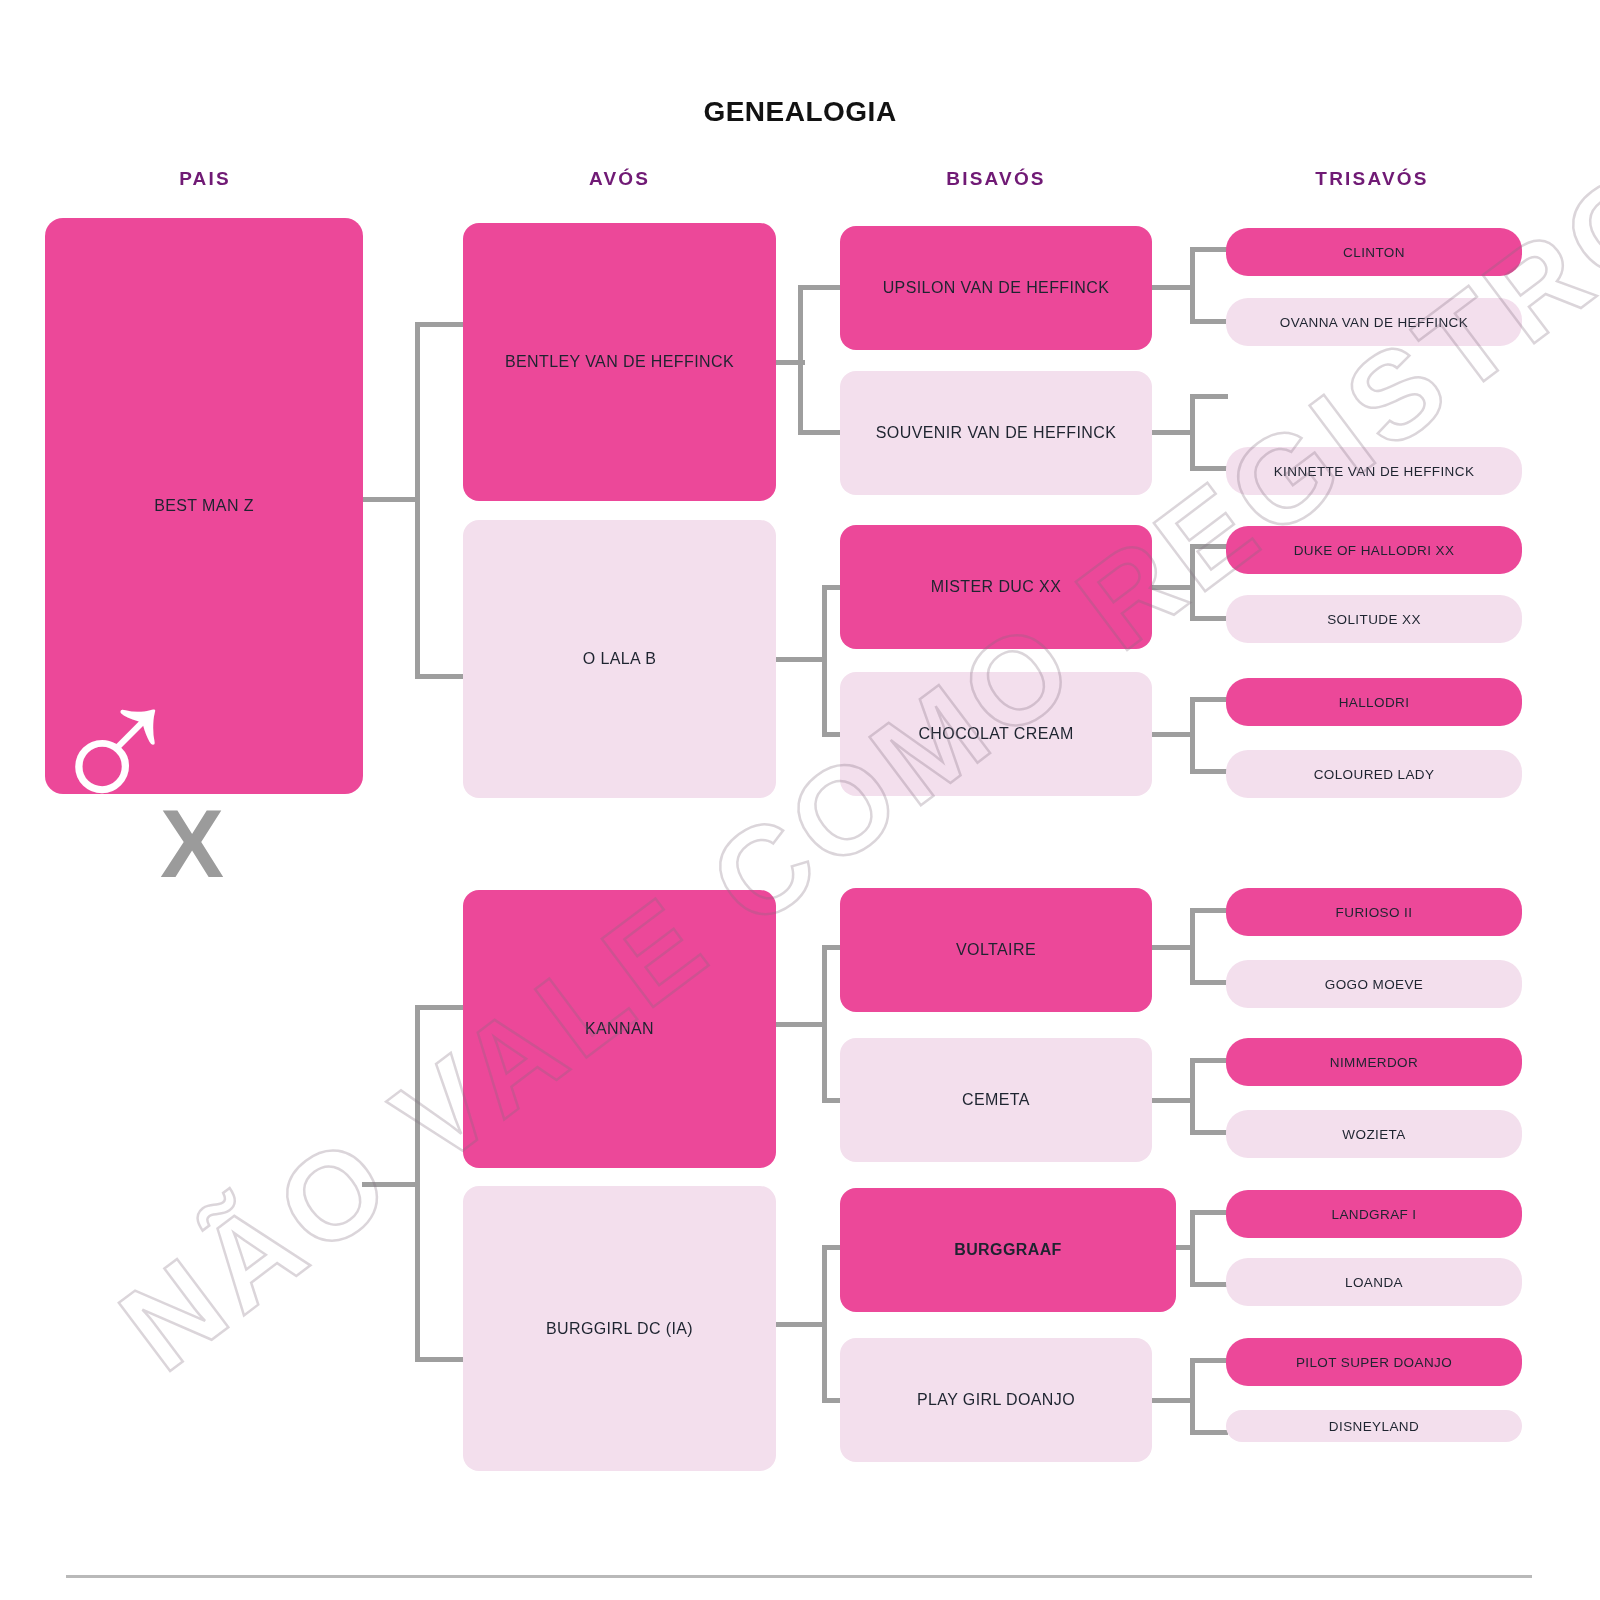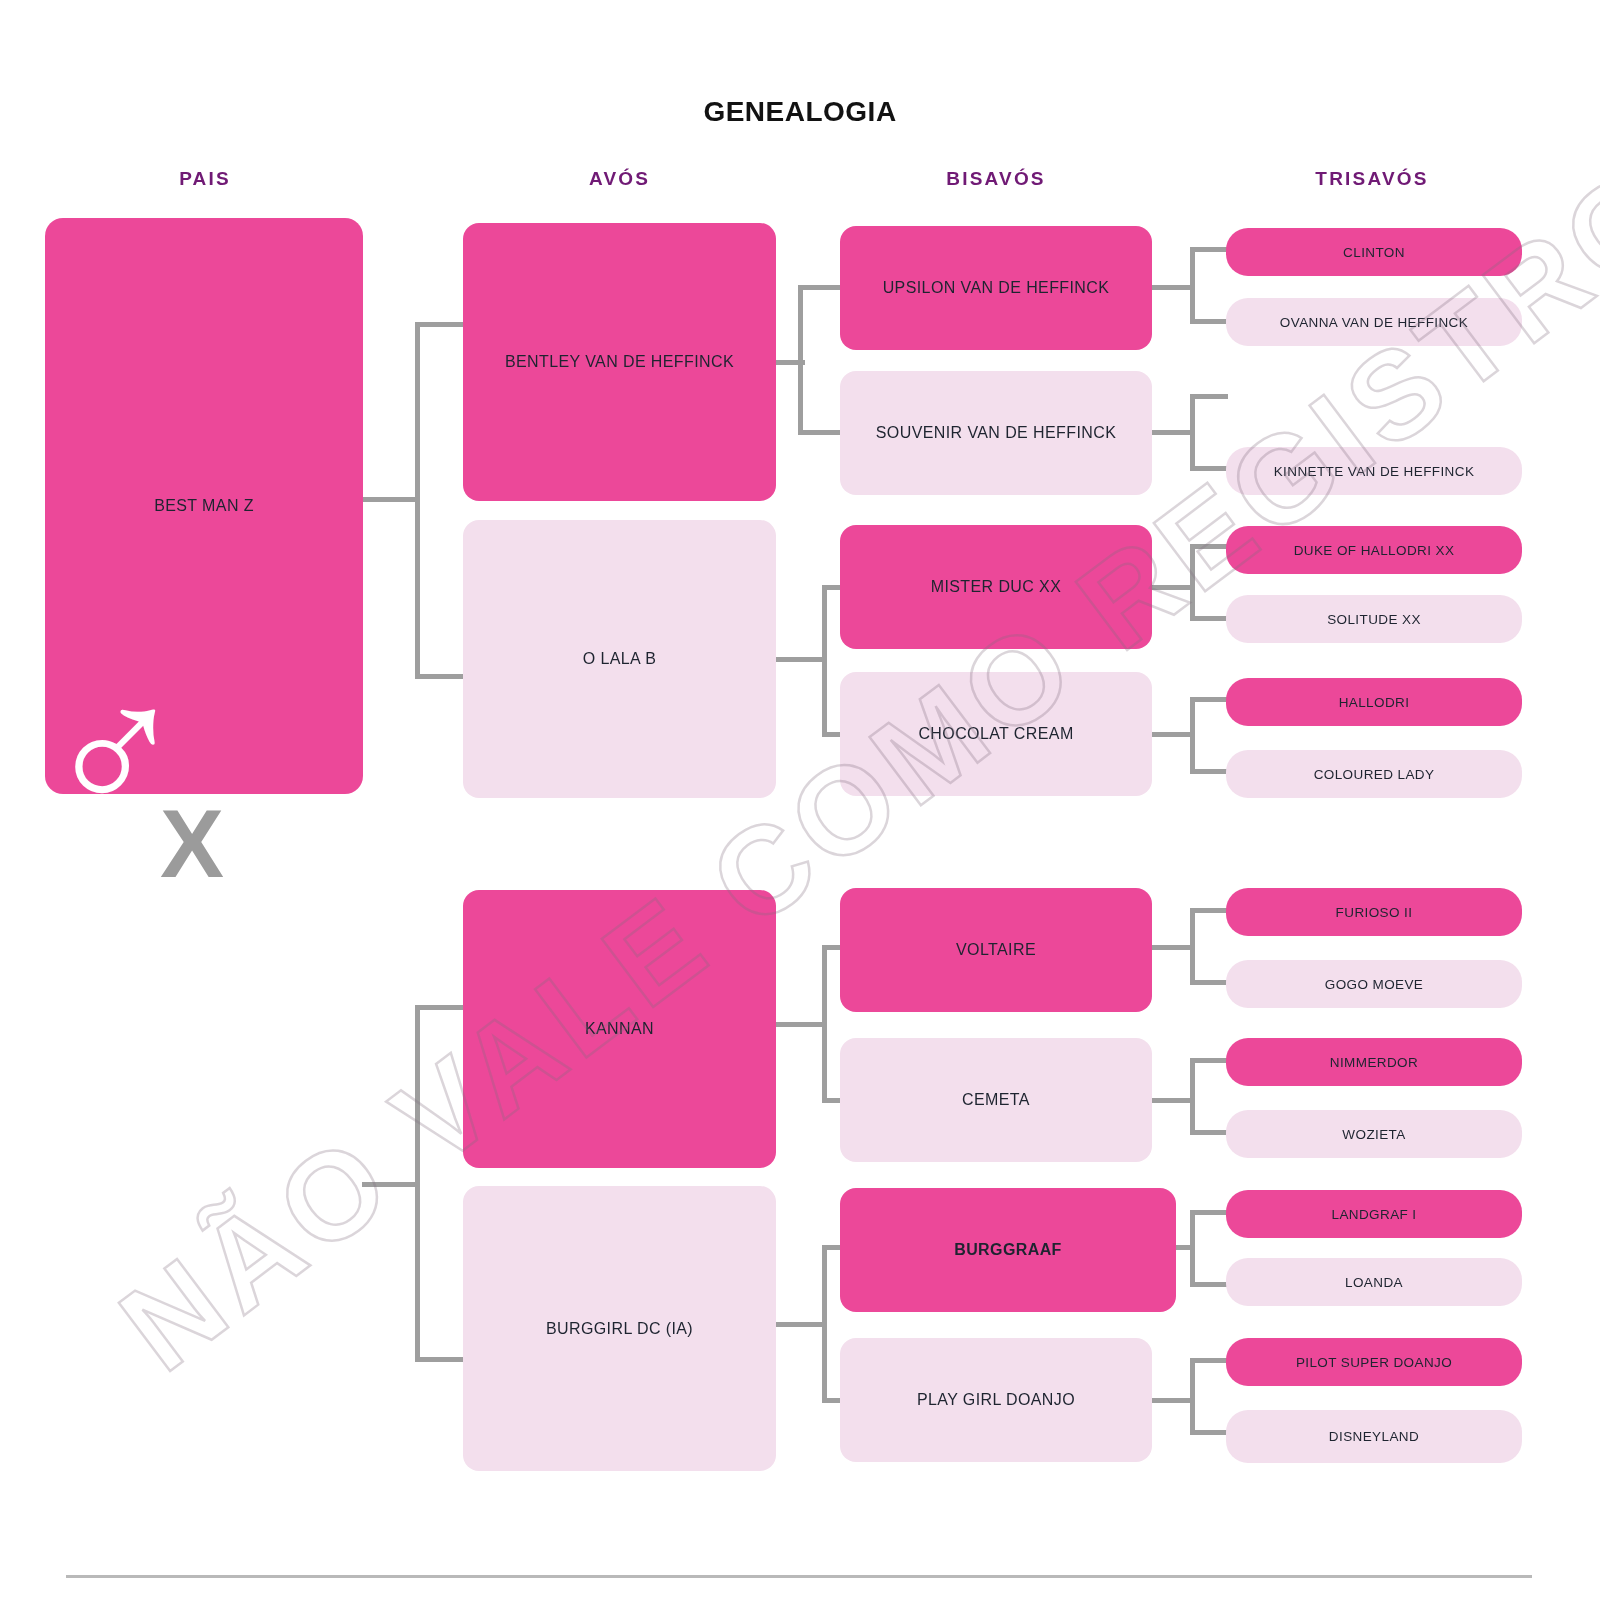--- a/index.html
+++ b/index.html
@@ -305,21 +305,21 @@
   </div>
   <div class="node gen4 male" style="left:1226px; top:1190px; width:296px; height:48px;">
     <span>LANDGRAF I</span>
   </div>
   <div class="node gen4 female" style="left:1226px; top:1258px; width:296px; height:48px;">
     <span>LOANDA</span>
   </div>
   <div class="node gen4 male" style="left:1226px; top:1338px; width:296px; height:48px;">
     <span>PILOT SUPER DOANJO</span>
   </div>
-  <div class="node gen4 female" style="left:1226px; top:1410px; width:296px; height:53px;">
+  <div class="node gen4 female" style="left:1226px; top:1410px; width:296px; height:32px;">
     <span>DISNEYLAND</span>
   </div>
 
   <div id="watermark">
     <div id="watermark-text">NÃO VALE COMO REGISTRO</div>
   </div>
 
   <div id="footer-rule"></div>
 
 </div>

